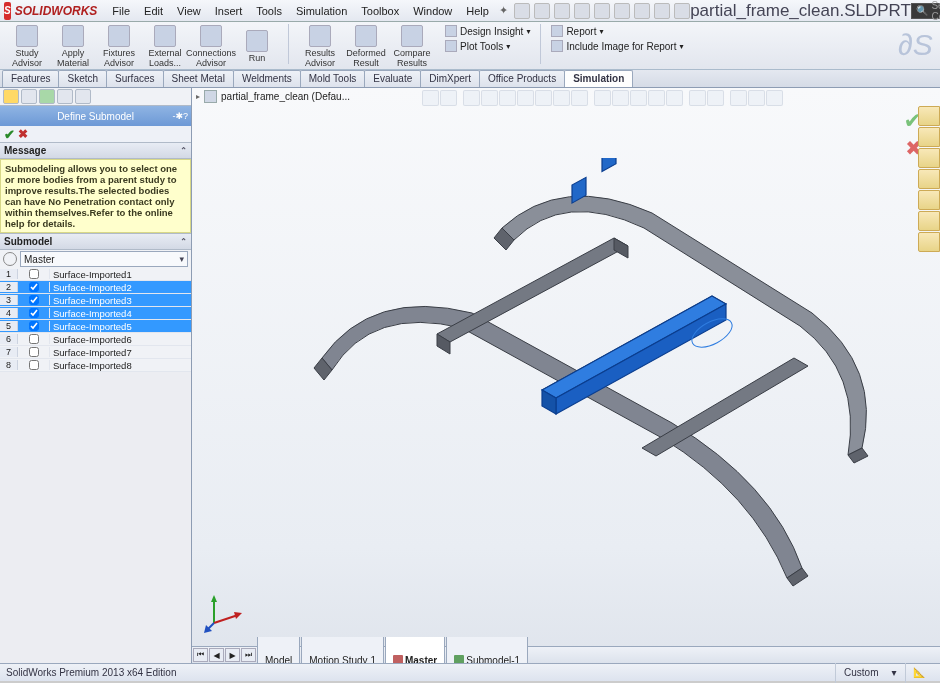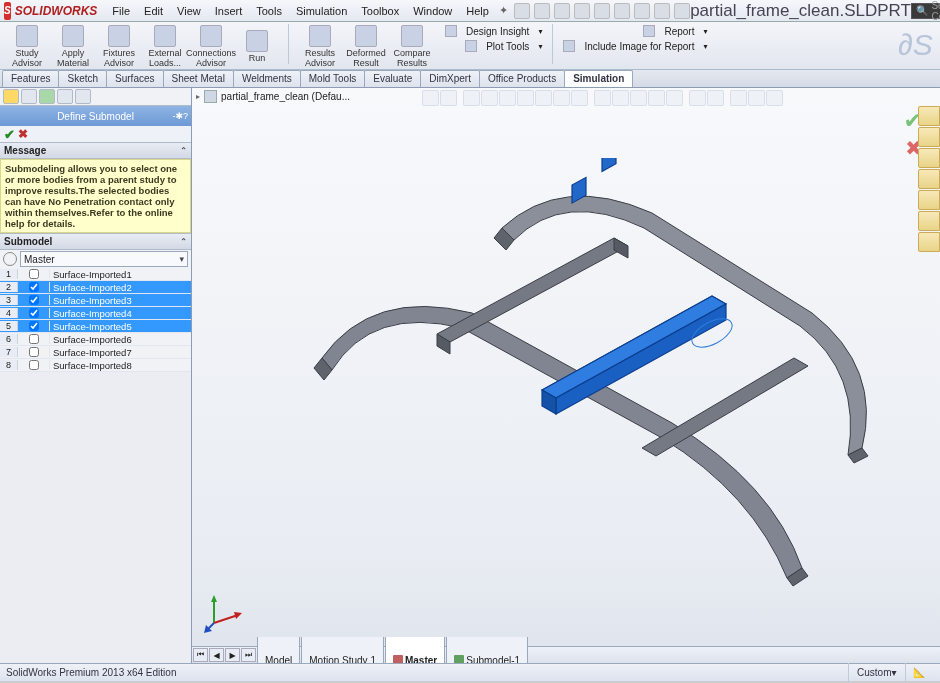--- a/index.html
+++ b/index.html
@@ -16,21 +16,21 @@
 .win-ctrl { display:flex; margin-left:6px; }
 .win-ctrl div { width:22px; height:16px; border:1px solid #aaa; background:#e5e9f1; margin-left:2px; display:flex; align-items:center; justify-content:center; font-size:9px; }
 
 .ribbon { height:48px; background:linear-gradient(#f3f5f9,#e2e6ee); border-bottom:1px solid #aabbcc; display:flex; align-items:flex-start; padding:2px 4px; gap:8px; position:relative; }
 .ribbon-group { display:flex; flex-direction:column; align-items:center; gap:0; margin-top:0; }
 .ribbon-big { display:flex; flex-direction:column; align-items:center; width:46px; padding:1px 2px; border-radius:2px; }
 .ribbon-big .ric { width:22px; height:22px; background:#c8d2e4; border:1px solid #aab; border-radius:2px; margin-bottom:1px; }
 .ribbon-big span { font-size:9px; text-align:center; line-height:10px; color:#333; }
 .ribbon-sep { width:1px; height:40px; background:#c0c8d8; }
 .ribbon-row { display:flex; flex-direction:column; gap:1px; }
-.ribbon-small { display:flex; align-items:center; gap:9px; font-size:10px; height:14px; padding:0 2px;justify-content:flex-end; }
+.ribbon-small { display:flex; align-items:center; gap:3px; font-size:10px; height:14px; padding:0 2px; }
 .ribbon-small .rsic { width:12px; height:12px; background:#c8d2e4; border:1px solid #aab; }
 .ds-logo { position:absolute; right:8px; top:6px; width:34px; height:34px; color:#b8c4da; font-size:30px; font-style:italic; }
 
 .tabstrip { height:18px; background:linear-gradient(#e4e8f0,#d5dbe6); display:flex; align-items:flex-end; border-bottom:1px solid #8d9cb3; padding-left:2px; }
 .tab { height:17px; padding:2px 8px 1px; font-size:10px; border:1px solid #9aa8bd; border-bottom:none; background:linear-gradient(#eef1f7,#dde2ec); margin-right:-1px; border-radius:2px 2px 0 0; color:#334; }
 .tab.active { background:#fefefe; font-weight:bold; }
 
 .workarea { display:flex; height:575px; }
 .left-pane { width:192px; background:#f0f2f6; border-right:1px solid #8d9cb3; display:flex; flex-direction:column; }
 .lp-tabs { height:18px; display:flex; align-items:center; padding:0 3px; gap:2px; border-bottom:1px solid #b0bac8; }
@@ -87,21 +87,21 @@
 
 .btm-tabs { position:absolute; bottom:0; left:0; right:0; height:17px; background:linear-gradient(#eef1f7,#dce2ec); border-top:1px solid #9aa8bd; display:flex; align-items:center; }
 .btm-tabs .navbtn { width:15px; height:14px; border:1px solid #aab; background:#e8ecf4; display:flex; align-items:center; justify-content:center; font-size:8px; margin-left:1px; }
 .btm-tabs .btab { height:31px; padding:18px 7px; font-size:10px; border:1px solid #9aa8bd; border-top:none; background:#eef1f7; margin-left:1px; }
 .btm-tabs .btab.active { background:#fff; font-weight:bold; }
 .btm-tabs .btab .bic { display:inline-block; width:10px; height:10px; background:#c06060; border-radius:1px; margin-right:2px; vertical-align:-1px; }
 .btm-tabs .btab .bic.g { background:#60a060; }
 
 .statusbar { height:18px; background:linear-gradient(#eef1f7,#dde3ee); border-top:1px solid #9aa8bd; display:flex; align-items:center; padding:0 6px; font-size:10px; color:#334; }
 .statusbar .sp { flex:1; }
-.statusbar .cell { border-left:1px solid #c1cad8; padding:0 8px; height:24px; display:flex; align-items:center; gap:0; }
+.statusbar .cell { border-left:1px solid #c1cad8; padding:0 8px; height:24px; display:flex; align-items:center; gap:13px; }
 </style>
 </head>
 <body>
 
 <div class="titlebar">
   <div class="sw-logo">S</div>
   <div class="app-title">SOLIDWORKS</div>
   <div class="menubar" id="menubar">
       <span>File</span>
       <span>Edit</span>

